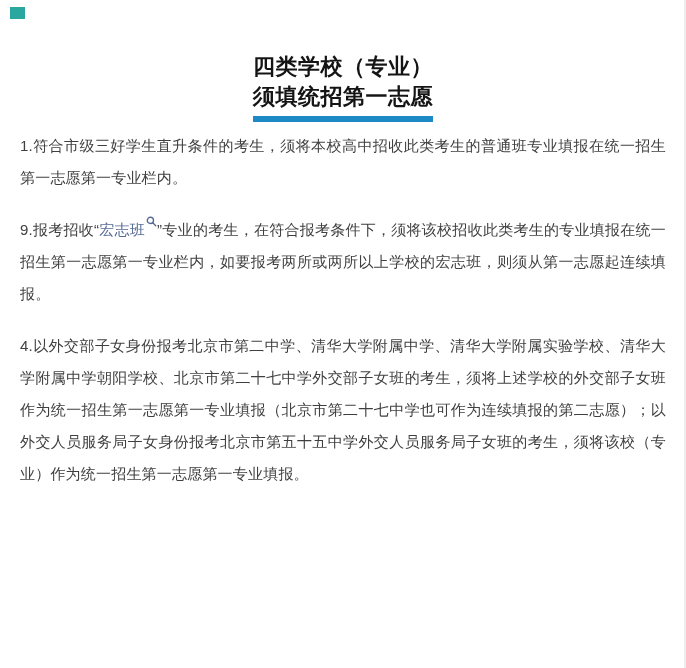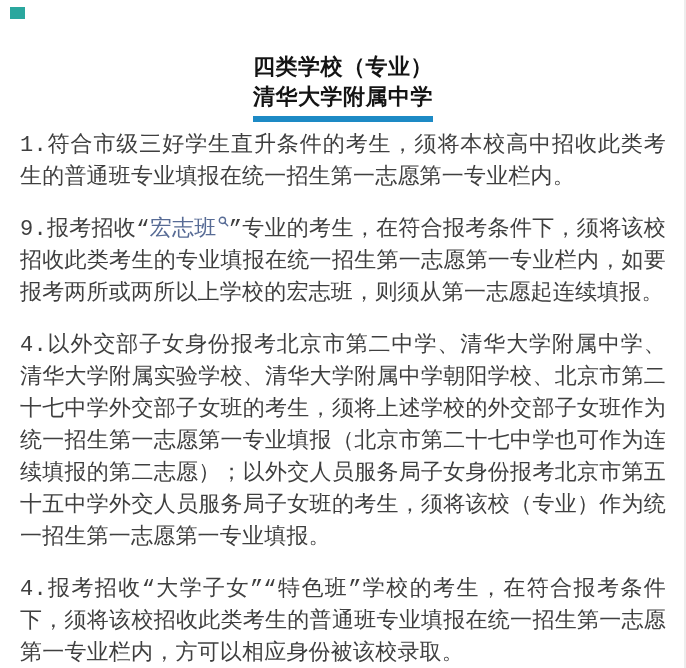--- a/index.html
+++ b/index.html
@@ -53,27 +53,26 @@
   .title-bar {
     margin-top: 4px;
     height: 6px;
     width: 100%;
     background: var(--accent);
   }
   .article {
     margin-top: 8px;
   }
   .article p {
-    font-size: 22px;
+    font-size: 15px;
     line-height: 32px;
     color: var(--body-text);
     text-align: justify;
     margin-bottom: 20px;
     letter-spacing: 0.2px;
-    font-family: Liberation Mono, monospace;
   }
   .keyword-link {
     color: var(--link);
     text-decoration: none;
     cursor: pointer;
     white-space: nowrap;
   }
   .search-sup {
     width: 11px; height: 11px;
     vertical-align: 8px;
@@ -84,33 +83,32 @@
 <body>
 
 <div class="page">
 
   <span class="corner-marker"></span>
   <span class="right-edge"></span>
 
   <div class="title-wrap">
     <div class="title-block">
       <div class="title-line">四类学校（专业）</div>
-      <div class="title-line">清华大学附属中学</div>
+      <div class="title-line">须填统招第一志愿</div>
       <div class="title-bar"></div>
     </div>
   </div>
 
   <div class="article">
 
     <p>1.符合市级三好学生直升条件的考生，须将本校高中招收此类考生的普通班专业填报在统一招生第一志愿第一专业栏内。</p>
 
     <p><span>9.报考招收“</span><a class="keyword-link"><span>宏志班</span><svg class="search-sup" viewBox="0 0 12 12" aria-hidden="true">
             <circle cx="4.8" cy="4.8" r="3.4" fill="none" stroke="#576b95" stroke-width="1.5"></circle>
             <line x1="7.4" y1="7.4" x2="10.6" y2="10.6" stroke="#576b95" stroke-width="1.5" stroke-linecap="round"></line>
           </svg></a><span>”专业的考生，在符合报考条件下，须将该校招收此类考生的专业填报在统一招生第一志愿第一专业栏内，如要报考两所或两所以上学校的宏志班，则须从第一志愿起连续填报。</span></p>
 
     <p>4.以外交部子女身份报考北京市第二中学、清华大学附属中学、清华大学附属实验学校、清华大学附属中学朝阳学校、北京市第二十七中学外交部子女班的考生，须将上述学校的外交部子女班作为统一招生第一志愿第一专业填报（北京市第二十七中学也可作为连续填报的第二志愿）；以外交人员服务局子女身份报考北京市第五十五中学外交人员服务局子女班的考生，须将该校（专业）作为统一招生第一志愿第一专业填报。</p>
 
-    <p>4.报考招收“大学子女”“特色班”学校的考生，在符合报考条件下，须将该校招收此类考生的普通班专业填报在统一招生第一志愿第一专业栏内，方可以相应身份被该校录取。</p>
 
   </div>
 
 </div>
 
 </body></html>

